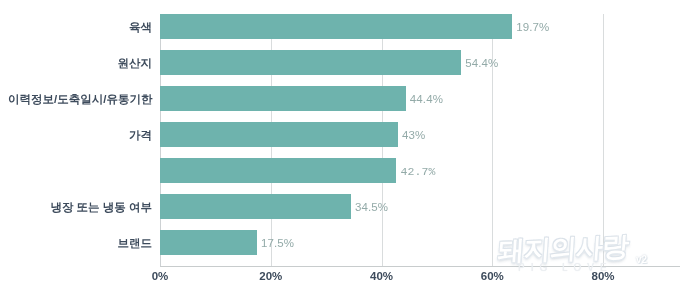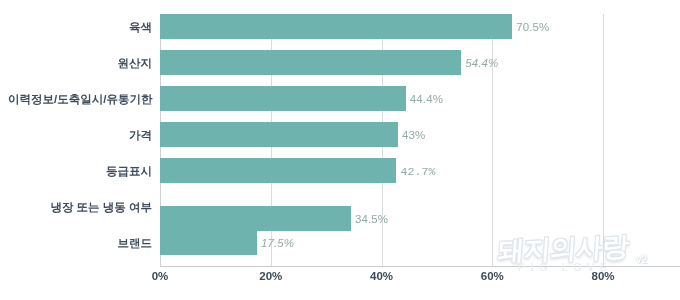--- a/index.html
+++ b/index.html
@@ -188,65 +188,62 @@
       </div>
       <div class="cat-row" style="top: 36px;">
         <div class="cat-label" style="color: rgb(61, 75, 92);">원산지</div>
       </div>
       <div class="cat-row" style="top: 72px;">
         <div class="cat-label" style="color: rgb(61, 75, 92);">이력정보/도축일시/유통기한</div>
       </div>
       <div class="cat-row" style="top: 108px;">
         <div class="cat-label" style="color: rgb(61, 75, 92);">가격</div>
       </div>
-      <div class="cat-row" style="top: 144px;">
-        <div class="cat-label" style="color: rgb(61, 75, 92);">등급표시</div>
-      </div>
       <div class="cat-row" style="top: 180px;">
         <div class="cat-label" style="color: rgb(61, 75, 92);">냉장 또는 냉동 여부</div>
       </div>
       <div class="cat-row" style="top: 216px;">
         <div class="cat-label" style="color: rgb(61, 75, 92);">브랜드</div>
       </div>
     </div>
 
   <div class="plot-area">
     <div id="gridlines">
         <div class="gridline axis-zero" style="left: 0px;"></div>
         <div class="gridline" style="left: 110.75px;"></div>
         <div class="gridline" style="left: 221.5px;"></div>
         <div class="gridline" style="left: 332.25px;"></div>
         <div class="gridline" style="left: 443px;"></div>
       </div>
     <div class="rows" id="bar-rows">
         <div class="row" style="top: 0px;">
           <div class="bar" title="육색 63.6%" style="width: 352.185px; background: rgb(110, 179, 173);"></div>
-          <div class="bar-value" style="left: 356.185px; color: rgb(147, 170, 168);">70.5%</div>
-        </div>
-        <div class="row" style="top: 36px; font-style: italic;">
+          <div class="bar-value" style="left: 356.185px; color: rgb(147, 170, 168);">19.7%</div>
+        </div>
+        <div class="row" style="top: 36px;">
           <div class="bar" title="원산지 54.4%" style="width: 301.24px; background: rgb(110, 179, 173);"></div>
           <div class="bar-value" style="left: 305.24px; color: rgb(147, 170, 168);">54.4%</div>
         </div>
         <div class="row" style="top: 72px;">
           <div class="bar" title="이력정보/도축일시/유통기한 44.4%" style="width: 245.865px; background: rgb(110, 179, 173);"></div>
           <div class="bar-value" style="left: 249.865px; color: rgb(147, 170, 168);">44.4%</div>
         </div>
         <div class="row" style="top: 108px; padding-left: 18px;">
           <div class="bar" title="가격 43%" style="width: 238.112px; background: rgb(110, 179, 173);"></div>
           <div class="bar-value" style="left: 242.112px; color: rgb(147, 170, 168);">43%</div>
         </div>
         <div class="row" style="top: 144px; font-family: Liberation Mono, monospace;">
           <div class="bar" title="등급표시 42.7%" style="width: 236.451px; background: rgb(110, 179, 173);"></div>
           <div class="bar-value" style="left: 240.451px; color: rgb(147, 170, 168);">42.7%</div>
         </div>
-        <div class="row" style="top: 192px; padding-left: 19px;">
+        <div class="row" style="top: 180px; padding-left: 19px;">
           <div class="bar" title="냉장 또는 냉동 여부 34.5%" style="width: 191.044px; background: rgb(110, 179, 173);"></div>
           <div class="bar-value" style="left: 195.044px; color: rgb(147, 170, 168);">34.5%</div>
         </div>
-        <div class="row" style="top: 216px; font-style: italic;">
+        <div class="row" style="top: 216px;">
           <div class="bar" title="브랜드 17.5%" style="width: 96.9062px; background: rgb(110, 179, 173);"></div>
           <div class="bar-value" style="left: 100.906px; color: rgb(147, 170, 168);">17.5%</div>
         </div>
       </div>
   </div>
 
   <div class="baseline"></div>
 
   <div class="xticks" id="xticks">
       <div class="xtick" style="left: 160px; color: rgb(61, 75, 92);">0%</div>

